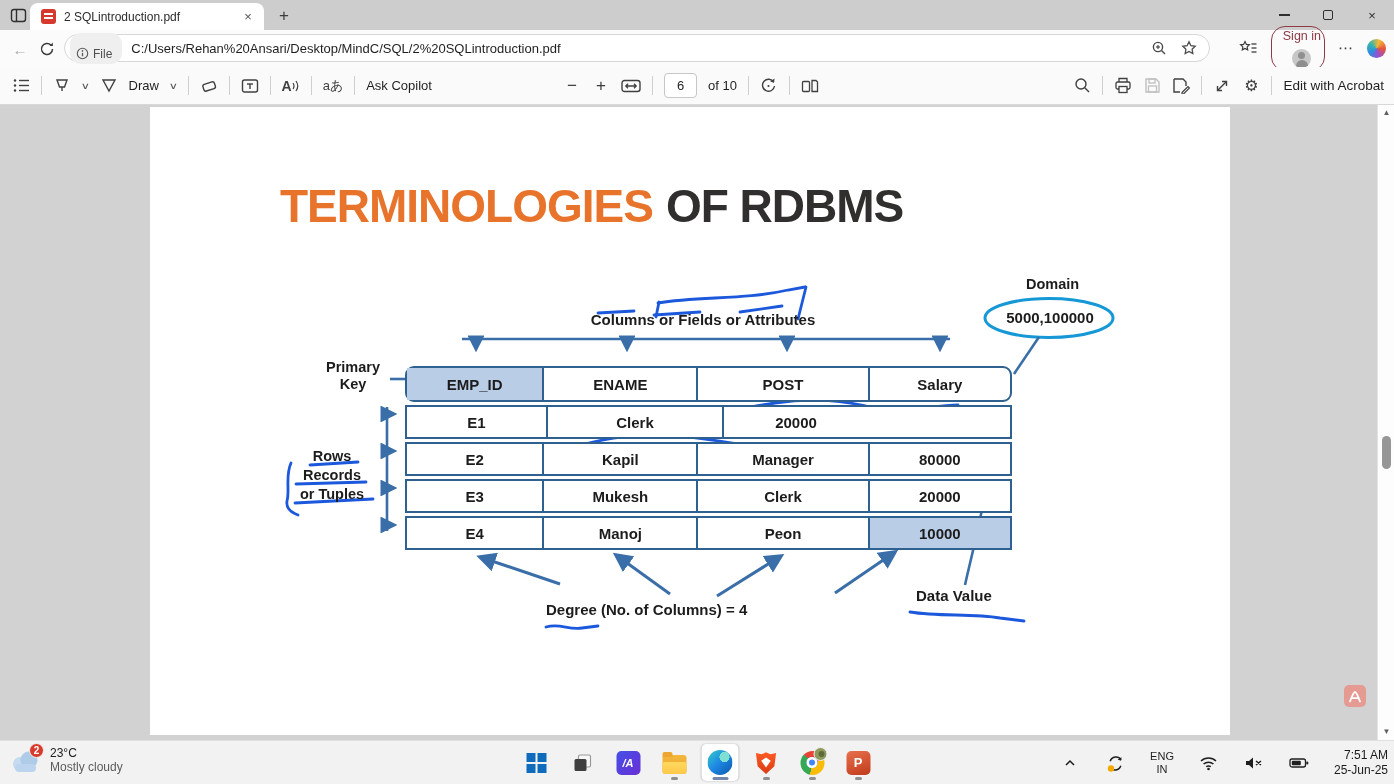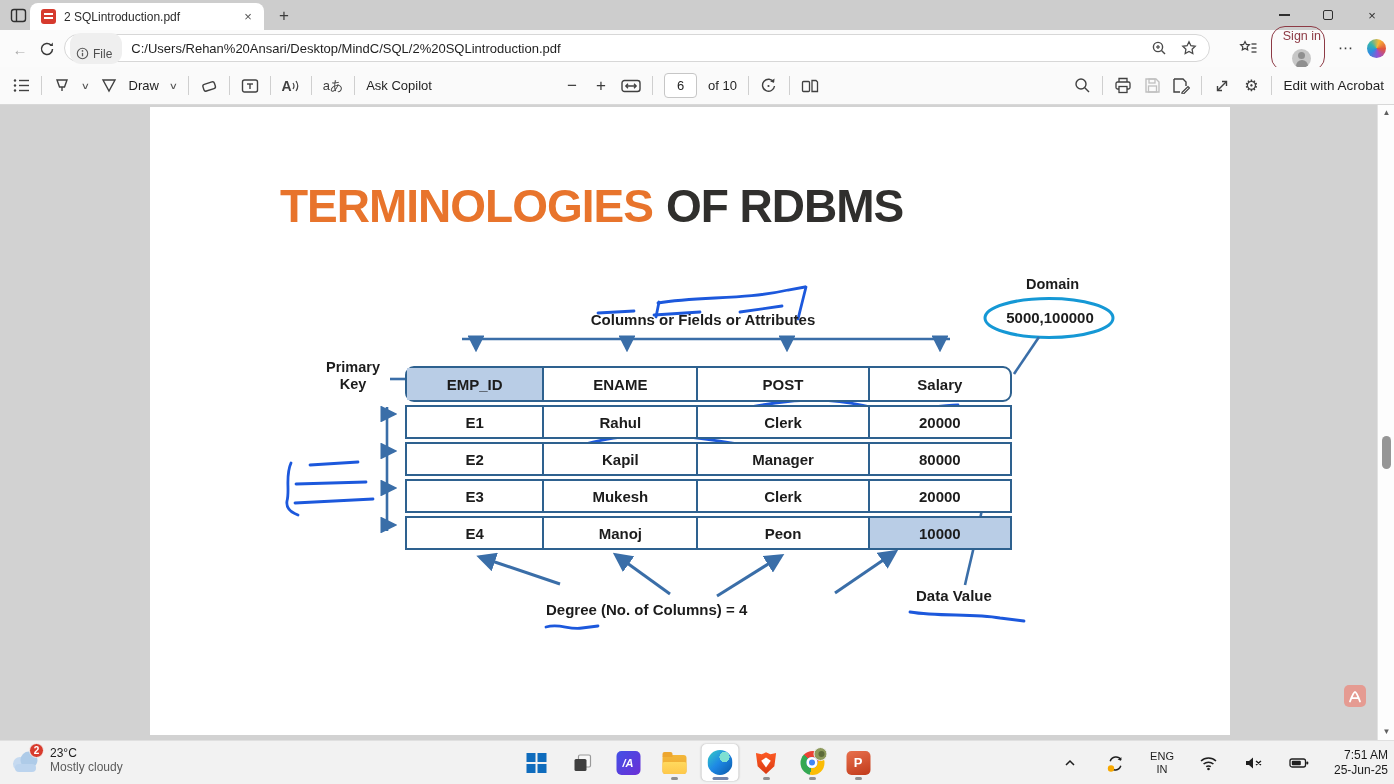--- a/index.html
+++ b/index.html
@@ -373,33 +373,37 @@
           <path d="M141,356 C135,369 140,383 137,394 C136,400 140,405 148,408"></path>
           <path d="M396,520 C410,516 418,523 432,521 l16,-2"></path>
           <path d="M760,505 C790,510 822,506 850,511 l24,3"></path>
         </g>
       </svg>
 
       <div class="slide-abs lbl-columns">Columns or Fields or Attributes</div>
       <div class="slide-abs lbl-domain">Domain</div>
       <div class="slide-abs lbl-domainvals">5000,100000</div>
       <div class="slide-abs lbl-pk">Primary Key</div>
+      <div class="slide-abs lbl-rows">
+        <div>Rows</div>
+        <div>Records</div>
+        <div>or Tuples</div>
+      </div>
       <div class="slide-abs lbl-degree">Degree (No. of Columns) = 4</div>
       <div class="slide-abs lbl-datavalue">Data Value</div>
 
       <div class="tbl">
         <div class="trow hdr">
           <div class="tc c0 hl-cell">EMP_ID</div>
           <div class="tc c1">ENAME</div>
           <div class="tc c2">POST</div>
           <div class="tc c3">Salary</div>
         </div>
         <div class="trow">
           <div class="tc c0">E1</div>
-          <div class="tc c1">Rahul</div>
           <div class="tc c2">Clerk</div>
           <div class="tc c3">20000</div>
         </div>
         <div class="trow">
           <div class="tc c0">E2</div>
           <div class="tc c1">Kapil</div>
           <div class="tc c2">Manager</div>
           <div class="tc c3">80000</div>
         </div>
         <div class="trow">

